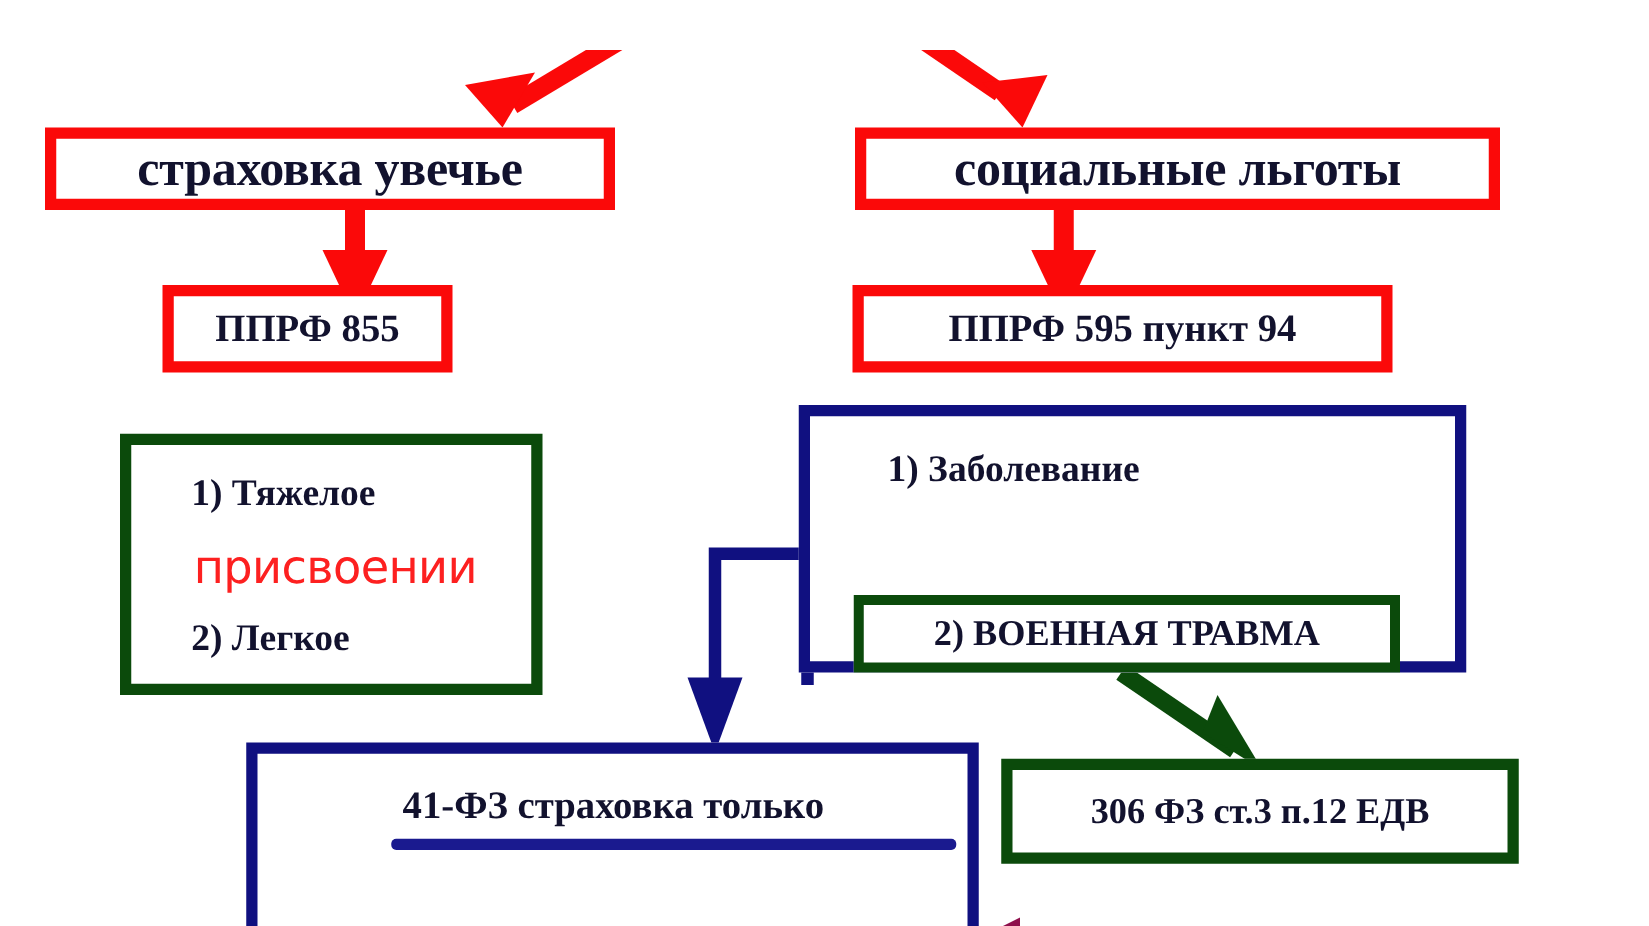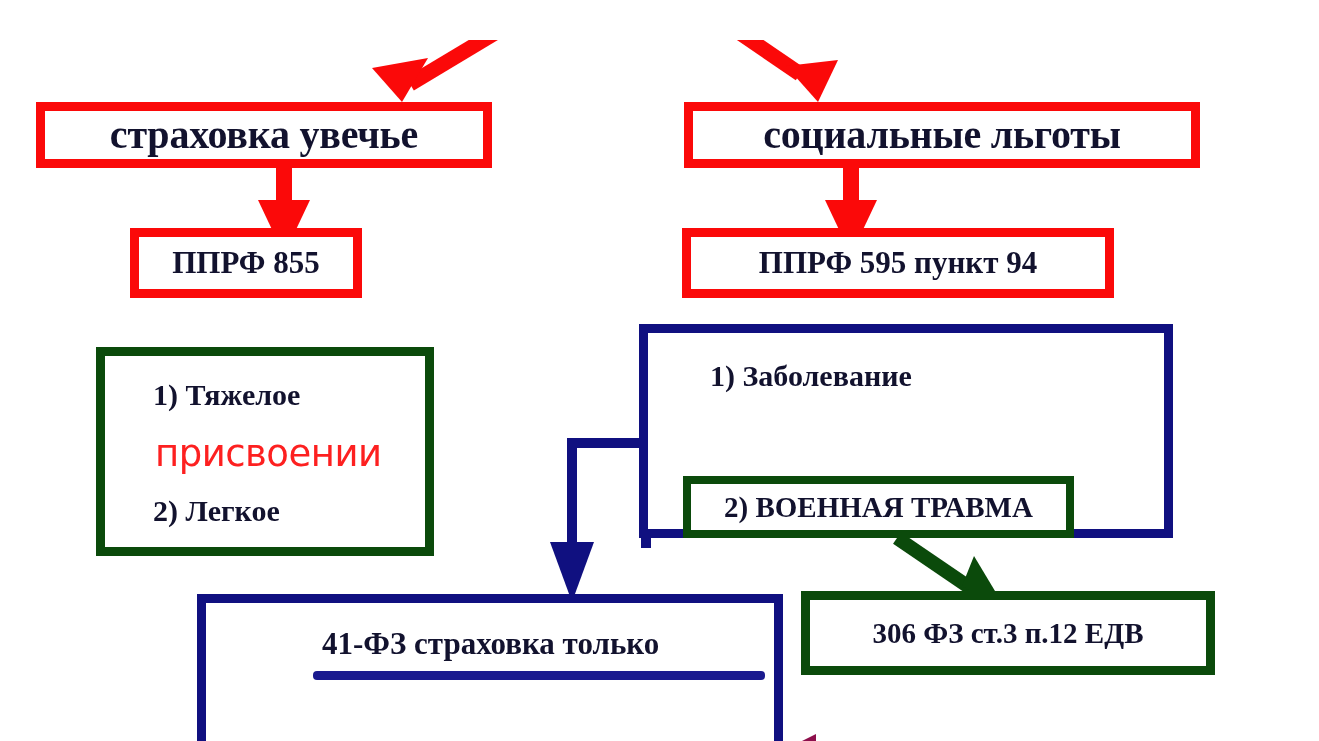--- a/index.html
+++ b/index.html
@@ -54,24 +54,24 @@
   #node-pprf-855          { left: 130px; top: 188px; width: 232px; height: 70px; }
   #node-pprf-855 .node-text { font-size: 31px; }
 
   #node-pprf-595          { left: 682px; top: 188px; width: 432px; height: 70px; }
   #node-pprf-595 .node-text { font-size: 31px; }
 
   
   .n-green { border: 9px solid #0b4a0b; }
 
   #node-uvechye-list { left: 96px; top: 307px; width: 338px; height: 209px; display:block; }
-  #node-edv          { left: 801px; top: 551px; width: 414px; height: 84px; }
+  #node-edv          { left: 801px; top: 567px; width: 414px; height: 84px; }
   #node-edv .node-text { font-size: 29px; }
 
-  #node-voennaya-travma { left: 683px; top: 436px; width: 391px; height: 62px; border-width: 8px; }
+  #node-voennaya-travma { left: 683px; top: 436px; width: 437px; height: 62px; border-width: 8px; }
   #node-voennaya-travma .node-text { font-size: 29px; }
 
   
   .n-navy { border: 9px solid #101080; }
 
   #node-lgoty-list { left: 639px; top: 284px; width: 534px; height: 214px; display:block; }
 
   #node-52fz { left: 197px; top: 554px; width: 586px; height: 187px; display:block; }
 
   

